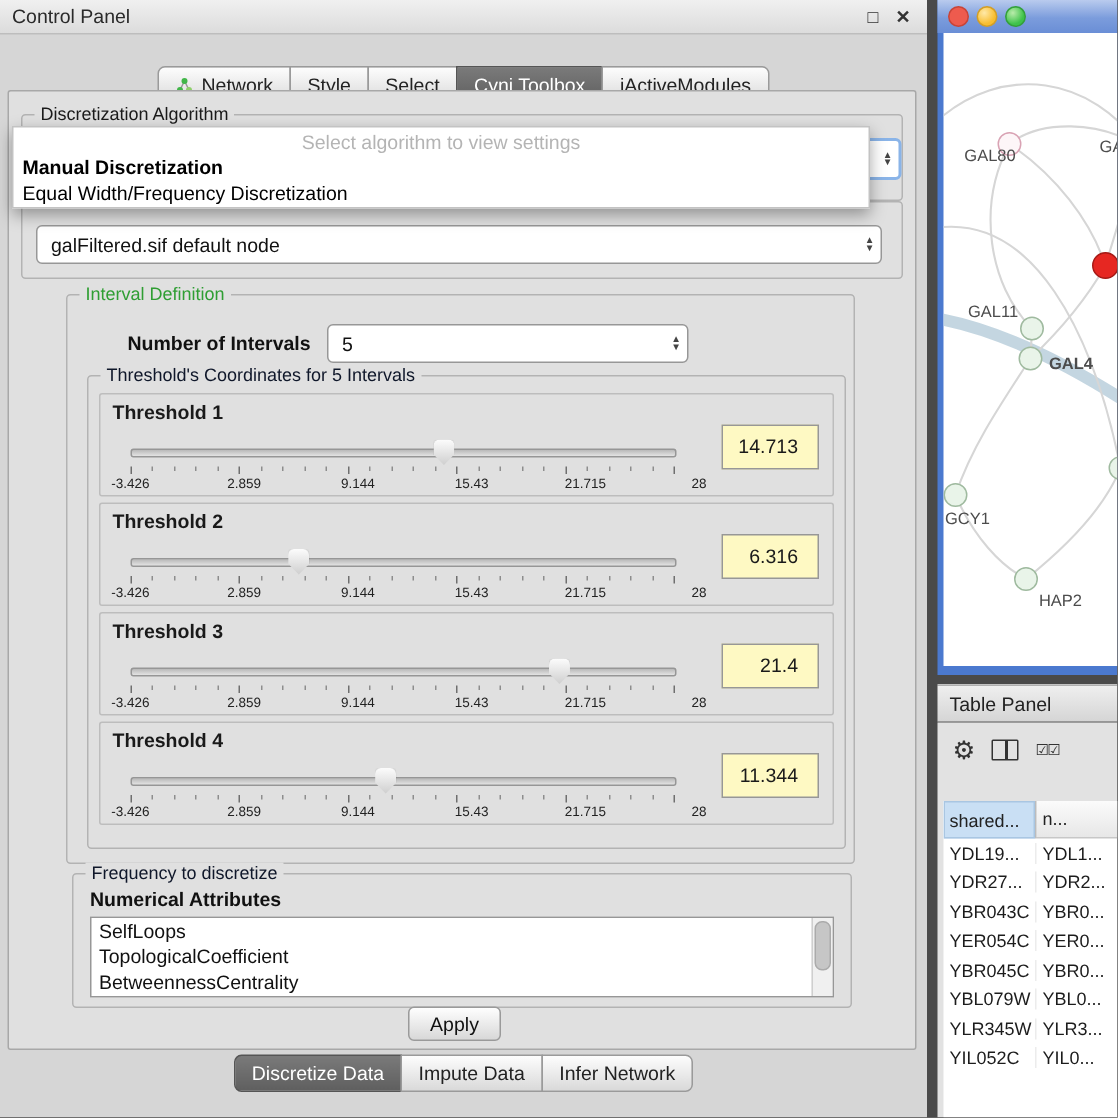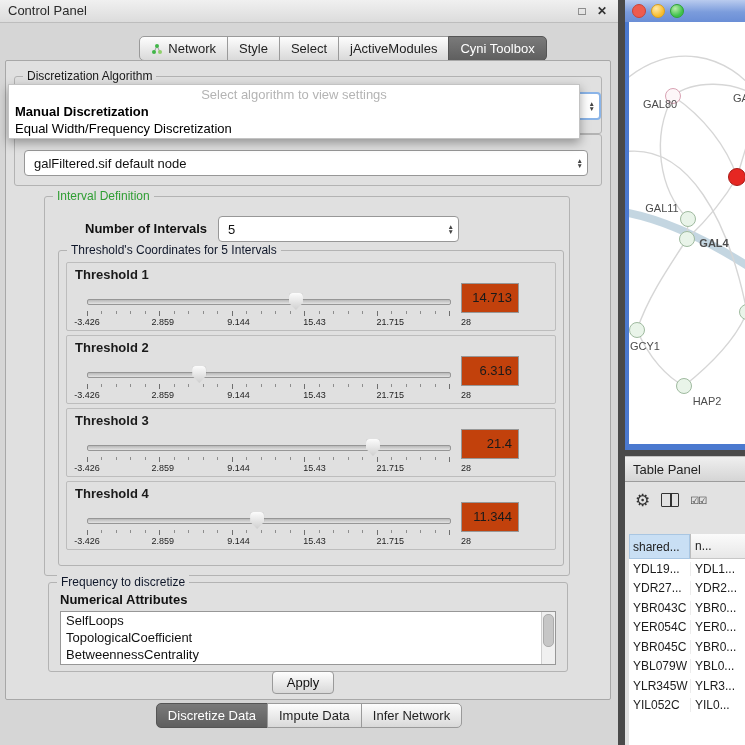--- a/index.html
+++ b/index.html
@@ -9,21 +9,21 @@
   
   .cp-window{position:absolute;left:0;top:0;width:618px;height:745px;background:#d6d6d6;}
   .cp-titlebar{position:absolute;left:0;top:0;width:100%;height:22px;
                background:linear-gradient(#f0f0f0,#dcdcdc);border-bottom:1px solid #bdbdbd;}
   .cp-title{position:absolute;left:8px;top:0;line-height:22px;font-size:13px;color:#2a2a2a;}
   .win-btn{position:absolute;top:0;width:16px;height:22px;line-height:22px;text-align:center;color:#333;font-size:12px;}
   .win-btn.min{right:28px;}
   .win-btn.close{right:8px;font-weight:bold;}
   
   .tabs{position:absolute;left:0;width:618px;display:flex;justify-content:center;}
-  .top-tabs{top:36px;margin-left:34px;}
+  .top-tabs{top:44px;}
   .bottom-tabs{top:703px;}
   .tab{padding:4px 11px;font-size:13px;background:linear-gradient(#fdfdfd,#d9d9d9);
        border:1px solid #9a9a9a;margin-left:-1px;color:#222;display:flex;align-items:center;gap:5px;
        white-space:nowrap;}
   .tab:first-child{border-radius:5px 0 0 5px;margin-left:0;}
   .tab:last-child{border-radius:0 5px 5px 0;}
   .tab.sel{background:linear-gradient(#7a7a7a,#5f5f5f);color:#fff;border-color:#555;}
   .net-glyph{display:inline-block;width:12px;height:12px;}
   
   .inner{position:absolute;left:5px;top:60px;width:604px;height:638px;background:#e0e0e0;
@@ -55,22 +55,22 @@
   .track{position:absolute;left:0;top:6px;width:100%;height:4px;background:linear-gradient(#b9b9b9,#e3e3e3);
          border:1px solid #969696;border-radius:2px;}
   .handle{position:absolute;top:0;width:14px;height:17px;background:linear-gradient(#fcfcfc,#cfcfcf);
           border-radius:4px 4px 0 0;clip-path:polygon(0 0,100% 0,100% 58%,50% 100%,0 58%);
           filter:drop-shadow(0 1px 1px rgba(0,0,0,.4));}
   .ticks{position:absolute;left:0;top:18px;width:100%;height:6px;}
   .tick{position:absolute;width:1px;height:3px;background:#8d8d8d;}
   .tick.major{height:5px;background:#6f6f6f;}
   .tick-labels{position:absolute;left:0;top:24px;width:100%;height:10px;font-size:9px;color:#222;padding-left:17px;}
   .tick-labels span{position:absolute;transform:translateX(-50%);white-space:nowrap;}
-  .vbox{position:absolute;left:394px;top:20px;width:50px;height:28px;background:#c2410c;border:1px solid #979797;
-        font-size:13px;text-align:right;line-height:28px;padding-right:6px;box-sizing:content-box;}
+  .vbox{position:absolute;left:414px;top:20px;width:50px;height:28px;background:#fef9c3;border:1px solid #979797;
+        font-size:13px;text-align:right;line-height:28px;padding-right:13px;box-sizing:content-box;}
   
   .attr-list{position:absolute;left:60px;top:611px;width:494px;height:52px;background:#fff;border:1px solid #979797;overflow:hidden;}
   .attr-item{height:17px;line-height:17px;padding-left:5px;font-size:13px;color:#111;}
   .vsb{position:absolute;right:0;top:0;bottom:0;width:13px;background:#f0f0f0;border-left:1px solid #cfcfcf;}
   .vsb .thumb{position:absolute;left:1px;right:1px;top:2px;height:60%;background:#c6c6c6;border-radius:5px;border:1px solid #ababab;}
   .btn{position:absolute;left:272px;top:671px;width:60px;height:21px;background:linear-gradient(#fefefe,#d8d8d8);
        border:1px solid #9a9a9a;border-radius:4px;font-size:13px;text-align:center;line-height:21px;color:#111;}
   
   .net-window{position:absolute;left:625px;top:0;width:120px;height:450px;background:#4b79cf;}
   .net-titlebar{position:absolute;left:0;top:0;width:100%;height:22px;
@@ -124,25 +124,25 @@
             </svg>
         </span>
         <span>Network</span>
       </div>
       <div class="tab">
           <span>Style</span>
         </div>
       <div class="tab">
           <span>Select</span>
         </div>
-      <div class="tab">
-          <span>jActiveModules</span>
-        </div>
       <div class="tab sel">
           <span>Cyni Toolbox</span>
+        </div>
+      <div class="tab">
+          <span>jActiveModules</span>
         </div>
     </div>
 
     <div class="inner"></div>
 
     <div class="group" style="left:14px;top:76px;width:586px;height:56px;">
       <span class="legend">Discretization Algorithm</span>
     </div>
     <div class="combo algo-combo">
       <span class="spin">

